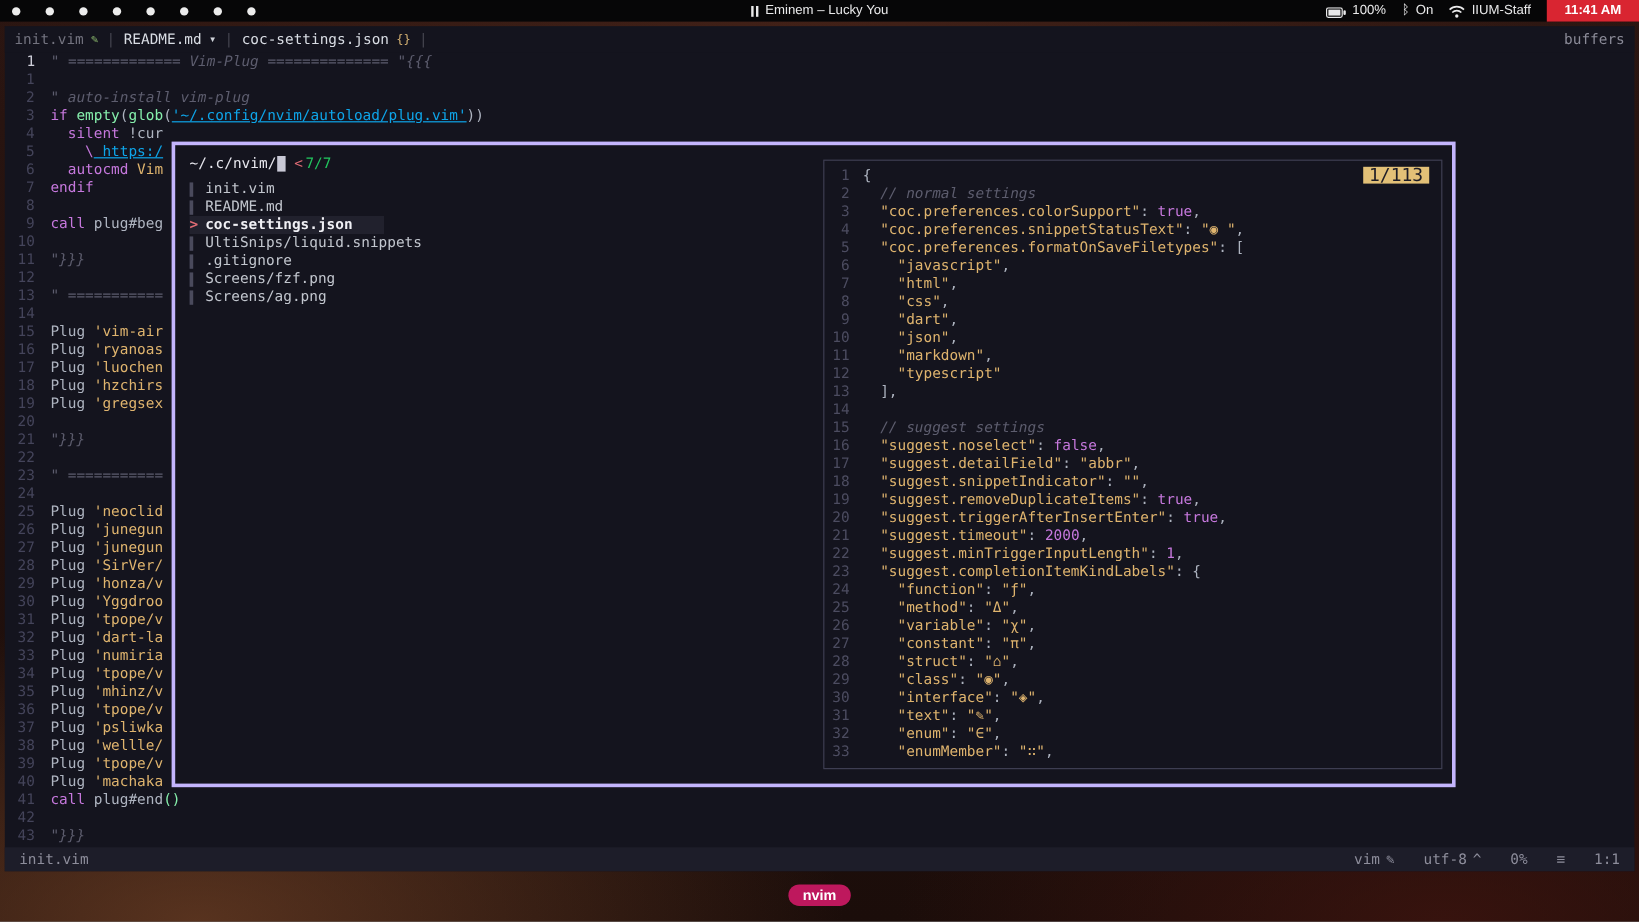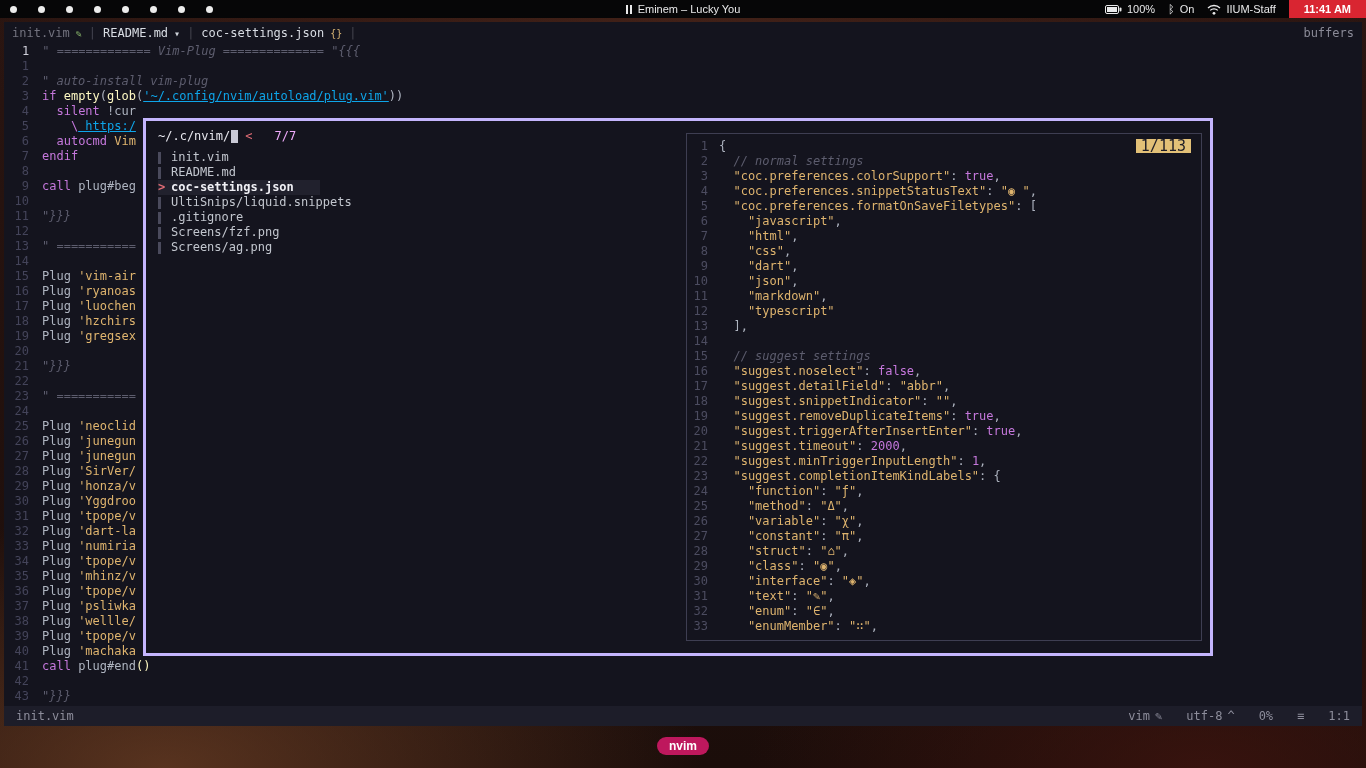--- a/index.html
+++ b/index.html
@@ -16,21 +16,21 @@
 
   
   .menubar{position:absolute;top:0;left:0;width:1366px;height:18px;background:#060607;
     display:flex;align-items:center;color:#e9e9ea;font-family:"Liberation Sans",sans-serif;font-size:11px;z-index:30;}
   .mb-left{display:flex;align-items:center;gap:21px;padding-left:10px;}
   .dot{width:7px;height:7px;border-radius:50%;background:#ececec;}
   .mb-center{position:absolute;left:0;right:0;text-align:center;display:flex;justify-content:center;align-items:center;gap:6px;pointer-events:none;}
   .pause{display:inline-flex;gap:2px;}
   .pause i{width:2px;height:9px;background:#e9e9ea;display:block;}
   .mb-right{margin-left:auto;display:flex;align-items:center;gap:13px;height:100%;z-index:2;}
-  .mb-item{display:flex;align-items:center;gap:5px;}
+  .mb-item{display:flex;align-items:flex-end;gap:5px;}
   .bt-glyph{font-size:11px;}
   .time-badge{height:100%;display:flex;align-items:center;padding:0 15px;background:#d92531;color:#fff;font-weight:bold;}
 
   
   .terminal{position:absolute;left:4px;top:22px;width:1358px;height:704px;background:#14141e;z-index:10;}
 
   .tabline{height:22px;display:flex;align-items:center;font-size:12px;color:#6e6e80;padding:0 8px;gap:7px;background:#14141e;}
   .tab{display:flex;align-items:center;gap:6px;}
   .tab .tname{color:#73737f;}
   .tab.active .tname{color:#d9dde4;}
@@ -42,33 +42,33 @@
 
   
   .buffer{position:absolute;top:22px;left:0;right:0;font-size:12px;line-height:15px;}
   .cl{display:flex;height:15px;white-space:pre;}
   .ln{flex:0 0 38px;text-align:right;padding-right:13px;color:#44445a;}
   .ln.cur{text-align:left;padding-left:18px;color:#cfcfda;}
   .code{white-space:pre;color:#aeb4c0;}
 
   .tk-c{color:#5d5d6e;font-style:italic;}
   .tk-k{color:#c678dd;}
-  .tk-f{color:#fef9c3;}
+  .tk-f{color:#86efac;}
   .tk-s{color:#0ea5e9;text-decoration:underline;}
   .tk-y{color:#dfb46e;}
   .tk-n{color:#aeb4c0;}
 
   
   .fzf{position:absolute;left:139px;top:96px;width:1070px;height:538px;background:#14141e;
     border:3px solid #c4b5fd;z-index:20;font-size:12px;line-height:15px;}
   .fzf-prompt{display:flex;align-items:center;padding:8px 0 6px 12px;white-space:pre;}
   .fzf-path{color:#e8e8ef;}
   .fzf-cursor{display:inline-block;width:7px;height:13px;background:#c9c9d6;margin:0 1px;}
   .fzf-arrow{color:#e06c75;margin-left:6px;}
-  .fzf-counter{color:#f0abfc;margin-left:22px;}
+  .fzf-counter{color:#22c55e;margin-left:2px;}
   .fzf-row{display:flex;align-items:center;height:15px;margin-left:12px;width:max-content;white-space:pre;color:#c2c6ce;}
   .fzf-row .gutter{display:inline-block;width:3px;height:12px;background:#4a4a5c;margin-right:10px;}
   .fzf-row .pointer{color:#e06c75;font-weight:bold;width:13px;display:inline-block;}
   .fzf-row.selected{background:#21212d;padding-right:26px;}
   .fzf-row.selected .flabel{color:#f0f0f5;font-weight:bold;}
 
   
   .preview{position:absolute;left:540px;top:12px;width:516px;height:508px;background:#14141e;border:1px solid #3e3e52;padding-top:5px;}
   .preview .cl .ln{flex:0 0 32px;padding-right:11px;color:#4c4c60;}
   .pv-badge{position:absolute;top:5px;right:10px;background:#e2c077;color:#1d1c26;font-size:15px;line-height:14px;padding:0 5px;}

